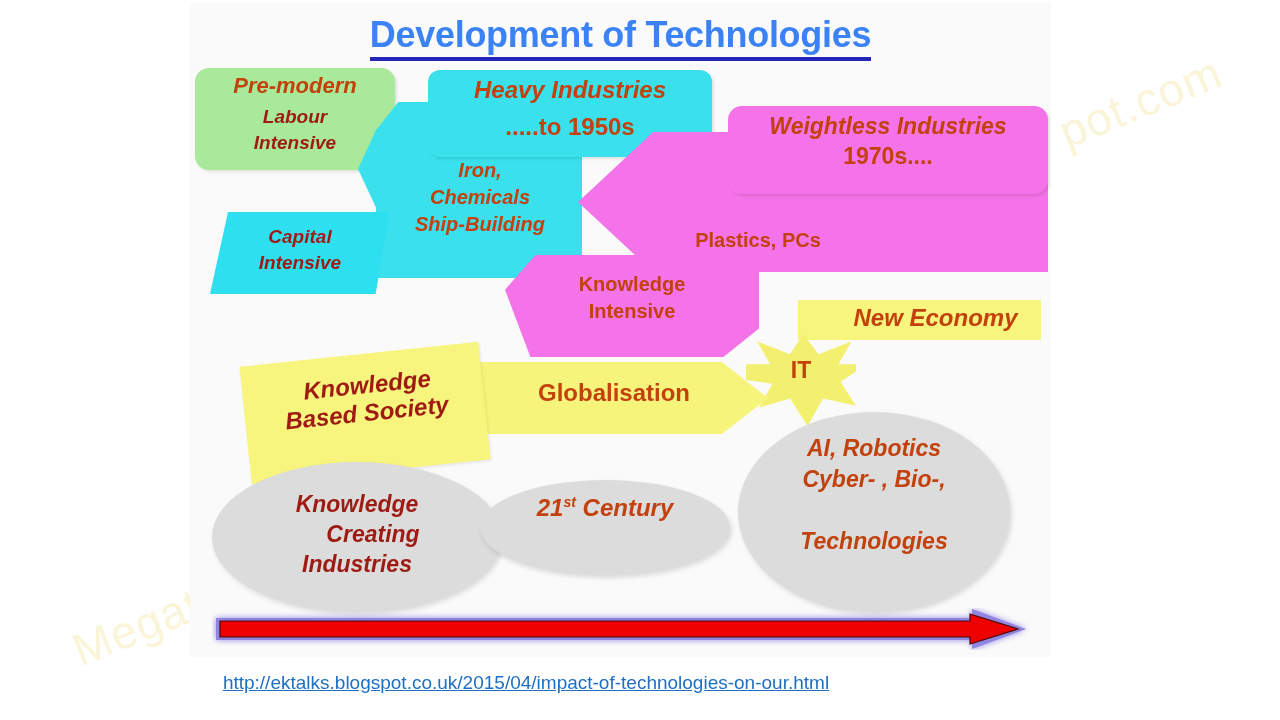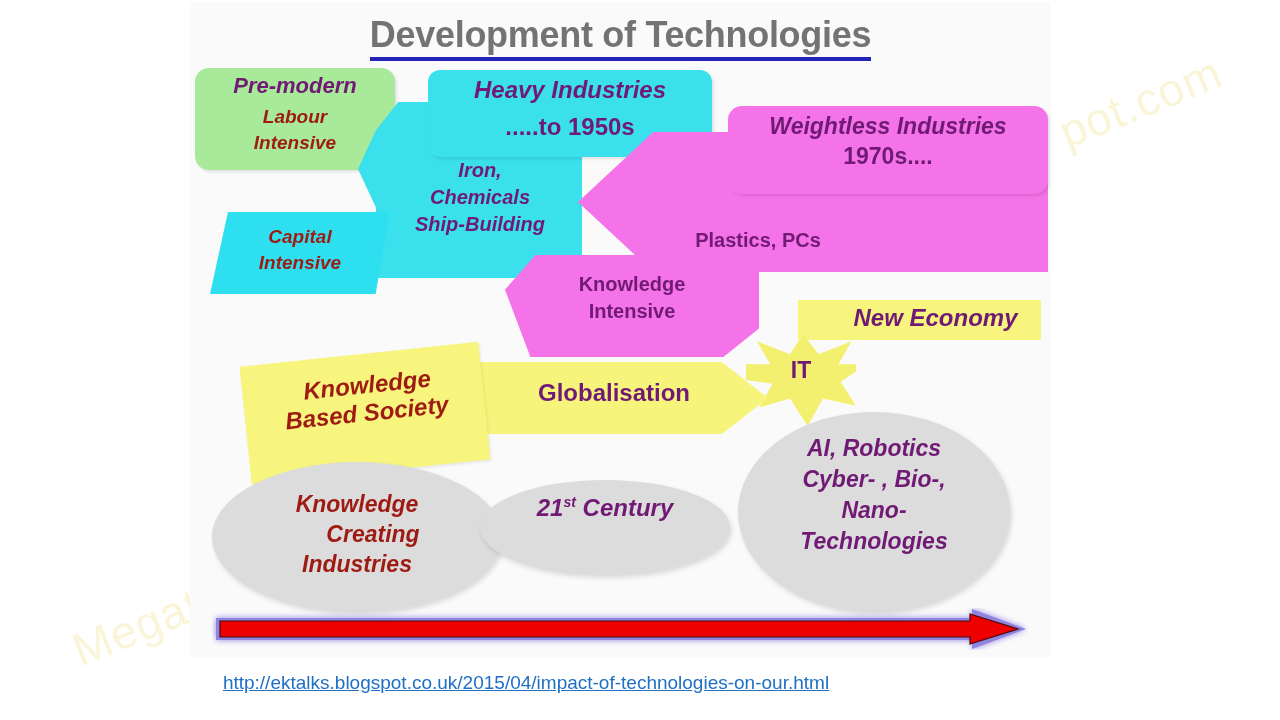--- a/index.html
+++ b/index.html
@@ -30,32 +30,32 @@
     width: 861px; height: 655px;
     background: #fbfafa;
     overflow: hidden;
   }
 
   
   #title {
     position: absolute; left: 0; top: 12px; width: 861px;
     text-align: center;
     font-size: 36px; font-weight: bold;
-    color: #737373;
+    color: #3b82f6;
     letter-spacing: -0.3px;
   }
   #title span { border-bottom: 4px solid #2323b8; padding-bottom: 2px; }
 
   
   .shape { position: absolute; }
   .txt {
     position: absolute; text-align: center; line-height: 1.12;
     white-space: nowrap;
   }
-  .blk { color: #701a75; }
+  .blk { color: #c2410c; }
   .red { color: #9e1b14; }
   .ital { font-style: italic; }
   .bold { font-weight: bold; }
 
   
   #premodern-box {
     left: 5px; top: 66px; width: 200px; height: 102px;
     background: #a9e99a;
     border-radius: 14px;
     box-shadow: 2px 2px 3px rgba(0,0,0,.10);
@@ -253,21 +253,20 @@
     <div class="shape ellipse" id="ell-right"></div>
 
     <div class="txt red ital bold" id="ell-left-t1">Knowledge</div>
     <div class="txt red ital bold" id="ell-left-t2">Creating</div>
     <div class="txt red ital bold" id="ell-left-t3">Industries</div>
 
     <div class="txt blk ital bold" id="ell-mid-t"><span>21</span><sup>st</sup><span> Century</span></div>
 
     <div class="txt blk ital bold" id="ell-right-t1">AI, Robotics</div>
     <div class="txt blk ital bold" id="ell-right-t2">Cyber- , Bio-,</div>
-    <div class="txt blk ital bold" id="ell-right-t3">Nano-</div>
     <div class="txt blk ital bold" id="ell-right-t4">Technologies</div>
 
     <div id="red-arrow-wrap">
       <svg width="818" height="42" viewBox="0 0 818 42" xmlns="http://www.w3.org/2000/svg">
         <defs>
           <filter id="glow" x="-12%" y="-50%" width="124%" height="200%">
             <feGaussianBlur stdDeviation="3.2" result="b"></feGaussianBlur>
             <feMerge>
                 <feMergeNode in="b"></feMergeNode>
                 <feMergeNode in="SourceGraphic"></feMergeNode>

